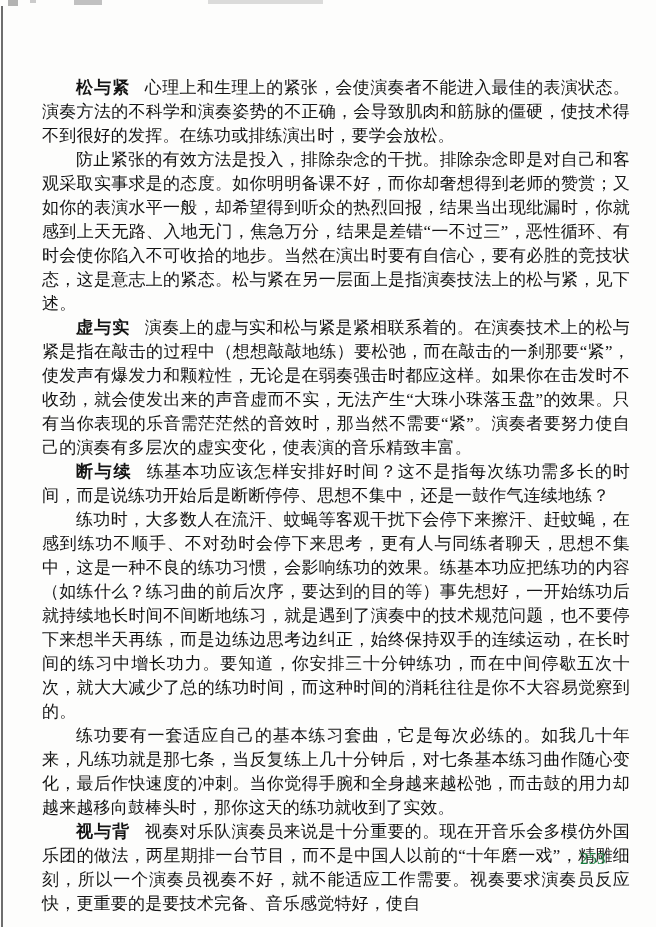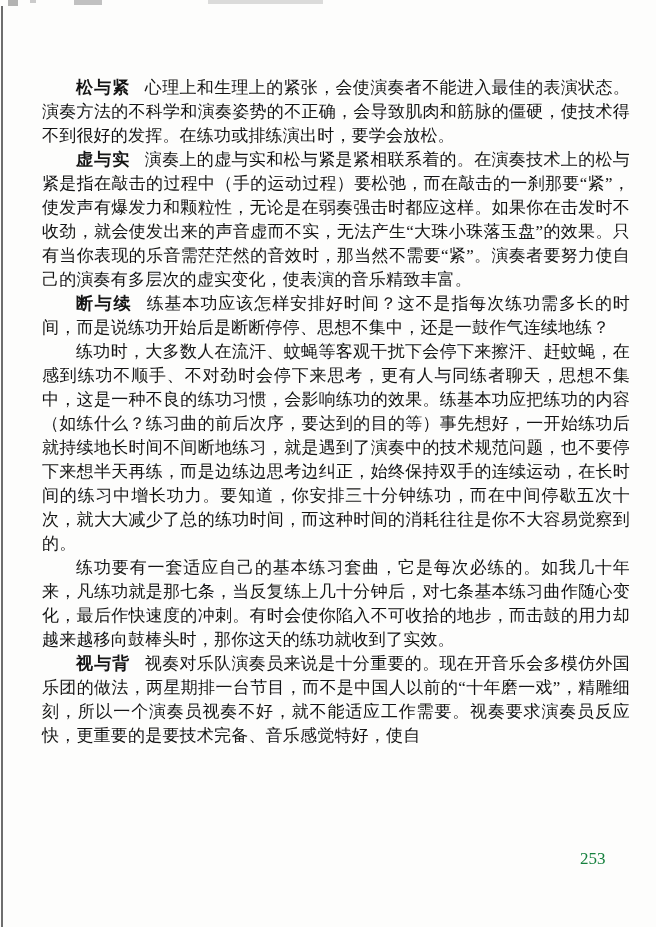--- a/index.html
+++ b/index.html
@@ -42,29 +42,30 @@
   <div class="edge-line"></div>
   <div class="smudge s1"></div>
   <div class="smudge s2"></div>
   <div class="smudge s3"></div>
   <div class="smudge s4"></div>
 
   <div class="text-block">
 
     <p><b class="hdr">松与紧</b><span>心理上和生理上的紧张，会使演奏者不能进入最佳的表演状态。演奏方法的不科学和演奏姿势的不正确，会导致肌肉和筋脉的僵硬，使技术得不到很好的发挥。在练功或排练演出时，要学会放松。</span></p>
 
+    <p><span>防止紧张的有效方法是投入，排除杂念的干扰。排除杂念即是对自己和客观采取实事求是的态度。如你明明备课不好，而你却奢想得到老师的赞赏；又如你的表演水平一般，却希望得到听众的热烈回报，结果当出现纰漏时，你就感到上天无路、入地无门，焦急万分，结果是差错“一不过三”，恶性循环、有时会使你陷入不可收拾的地步。当然在演出时要有自信心，要有必胜的竞技状态，这是意志上的紧态。松与紧在另一层面上是指演奏技法上的松与紧，见下述。</span></p>
 
-    <p><b class="hdr">虚与实</b><span>演奏上的虚与实和松与紧是紧相联系着的。在演奏技术上的松与紧是指在敲击的过程中（手的运动过程）要松弛，而在敲击的一刹那要“紧”，使发声有爆发力和颗粒性，无论是在弱奏强击时都应这样。如果你在击发时不收劲，就会使发出来的声音虚而不实，无法产生“大珠小珠落玉盘”的效果。只有当你表现的乐音需茫茫然的音效时，那当然不需要“紧”。演奏者要努力使自己的演奏有多层次的虚实变化，使表演的音乐精致丰富。</span></p>
+    <p><b class="hdr">虚与实</b><span>演奏上的虚与实和松与紧是紧相联系着的。在演奏技术上的松与紧是指在敲击的过程中（想想敲敲地练）要松弛，而在敲击的一刹那要“紧”，使发声有爆发力和颗粒性，无论是在弱奏强击时都应这样。如果你在击发时不收劲，就会使发出来的声音虚而不实，无法产生“大珠小珠落玉盘”的效果。只有当你表现的乐音需茫茫然的音效时，那当然不需要“紧”。演奏者要努力使自己的演奏有多层次的虚实变化，使表演的音乐精致丰富。</span></p>
 
 
     <p><b class="hdr">断与续</b><span>练基本功应该怎样安排好时间？这不是指每次练功需多长的时间，而是说练功开始后是断断停停、思想不集中，还是一鼓作气连续地练？</span></p>
 
     <p><span>练功时，大多数人在流汗、蚊蝇等客观干扰下会停下来擦汗、赶蚊蝇，在感到练功不顺手、不对劲时会停下来思考，更有人与同练者聊天，思想不集中，这是一种不良的练功习惯，会影响练功的效果。练基本功应把练功的内容（如练什么？练习曲的前后次序，要达到的目的等）事先想好，一开始练功后就持续地长时间不间断地练习，就是遇到了演奏中的技术规范问题，也不要停下来想半天再练，而是边练边思考边纠正，始终保持双手的连续运动，在长时间的练习中增长功力。要知道，你安排三十分钟练功，而在中间停歇五次十次，就大大减少了总的练功时间，而这种时间的消耗往往是你不大容易觉察到的。</span></p>
 
-    <p><span>练功要有一套适应自己的基本练习套曲，它是每次必练的。如我几十年来，凡练功就是那七条，当反复练上几十分钟后，对七条基本练习曲作随心变化，最后作快速度的冲刺。有时会使你陷入不可收拾的地步，而击鼓的用力却越来越移向鼓棒头时，那你这天的练功就收到了实效。</span></p>
+    <p><span>练功要有一套适应自己的基本练习套曲，它是每次必练的。如我几十年来，凡练功就是那七条，当反复练上几十分钟后，对七条基本练习曲作随心变化，最后作快速度的冲刺。当你觉得手腕和全身越来越松弛，而击鼓的用力却越来越移向鼓棒头时，那你这天的练功就收到了实效。</span></p>
 
 
     <p><b class="hdr">视与背</b><span>视奏对乐队演奏员来说是十分重要的。现在开音乐会多模仿外国乐团的做法，两星期排一台节目，而不是中国人以前的“十年磨一戏”，精雕细刻，所以一个演奏员视奏不好，就不能适应工作需要。视奏要求演奏员反应快，更重要的是要技术完备、音乐感觉特好，使自</span></p>
 
   </div>
 
   <div class="page-number">253</div>
 
 </div>
 

